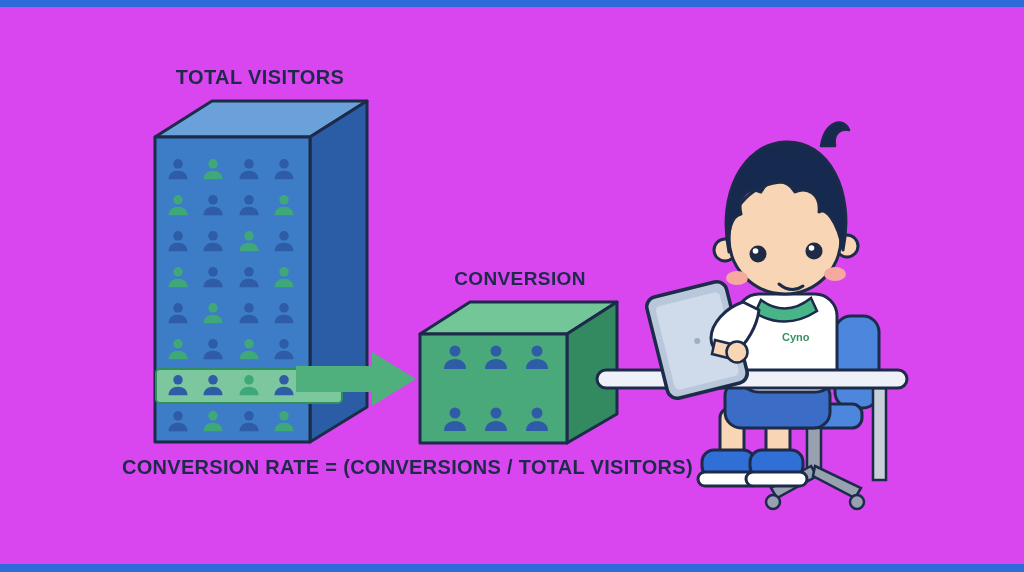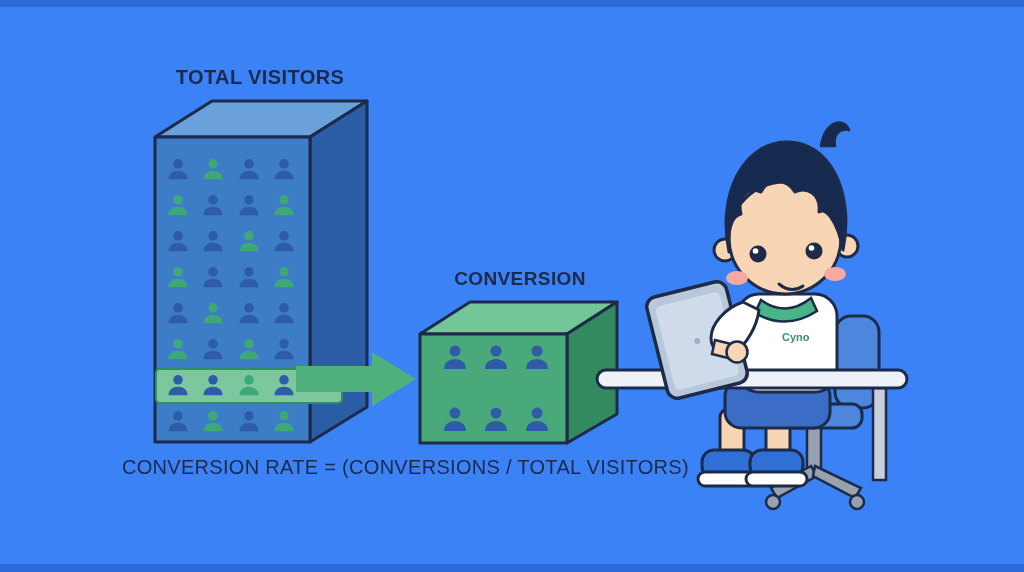--- a/index.html
+++ b/index.html
@@ -1,24 +1,24 @@
 <!DOCTYPE html>
 <html><head>
 <meta charset="utf-8">
 <style>
   html,body{margin:0;padding:0;background:#fff;}
-  .stage{position:relative;width:1024px;height:572px;background:#3b82f6;overflow:hidden;
+  .stage{position:relative;width:1024px;height:572px;background:#d946ef;overflow:hidden;
          font-family:"Liberation Sans",sans-serif;color:#1e2a4a;}
   .accent-bar{position:absolute;left:0;right:0;height:7px;}
   .accent-top{top:0;}
   .accent-bottom{bottom:0;height:8px;}
   .label{position:absolute;font-weight:bold;color:#1e2a4a;text-align:center;letter-spacing:.4px;}
   .visitors-label{left:150px;top:66px;width:220px;font-size:20px;}
   .conversions-label{left:428px;top:268px;width:184px;font-size:19px;}
-  .formula{position:absolute;left:122px;top:456px;width:620px;font-size:20px;font-weight:normal;
+  .formula{position:absolute;left:122px;top:456px;width:620px;font-size:20px;font-weight:bold;
            letter-spacing:.3px;color:#1e2a4a;}
   .box-svg{position:absolute;overflow:visible;}
   .visitors-box{left:150px;top:95px;width:220px;height:352px;}
   .conversions-box{left:415px;top:296px;width:210px;height:152px;}
   .arrow-svg{position:absolute;left:296px;top:350px;width:122px;height:58px;}
   .grid{position:absolute;display:flex;flex-direction:column;justify-content:space-between;}
   .visitors-grid{left:165px;top:156px;width:132px;height:280px;}
   .conversions-grid{left:440px;top:342px;width:112px;height:92px;}
   .person-row{position:relative;display:flex;justify-content:space-between;height:28px;}
   .conversions-grid .person-row{height:30px;}

